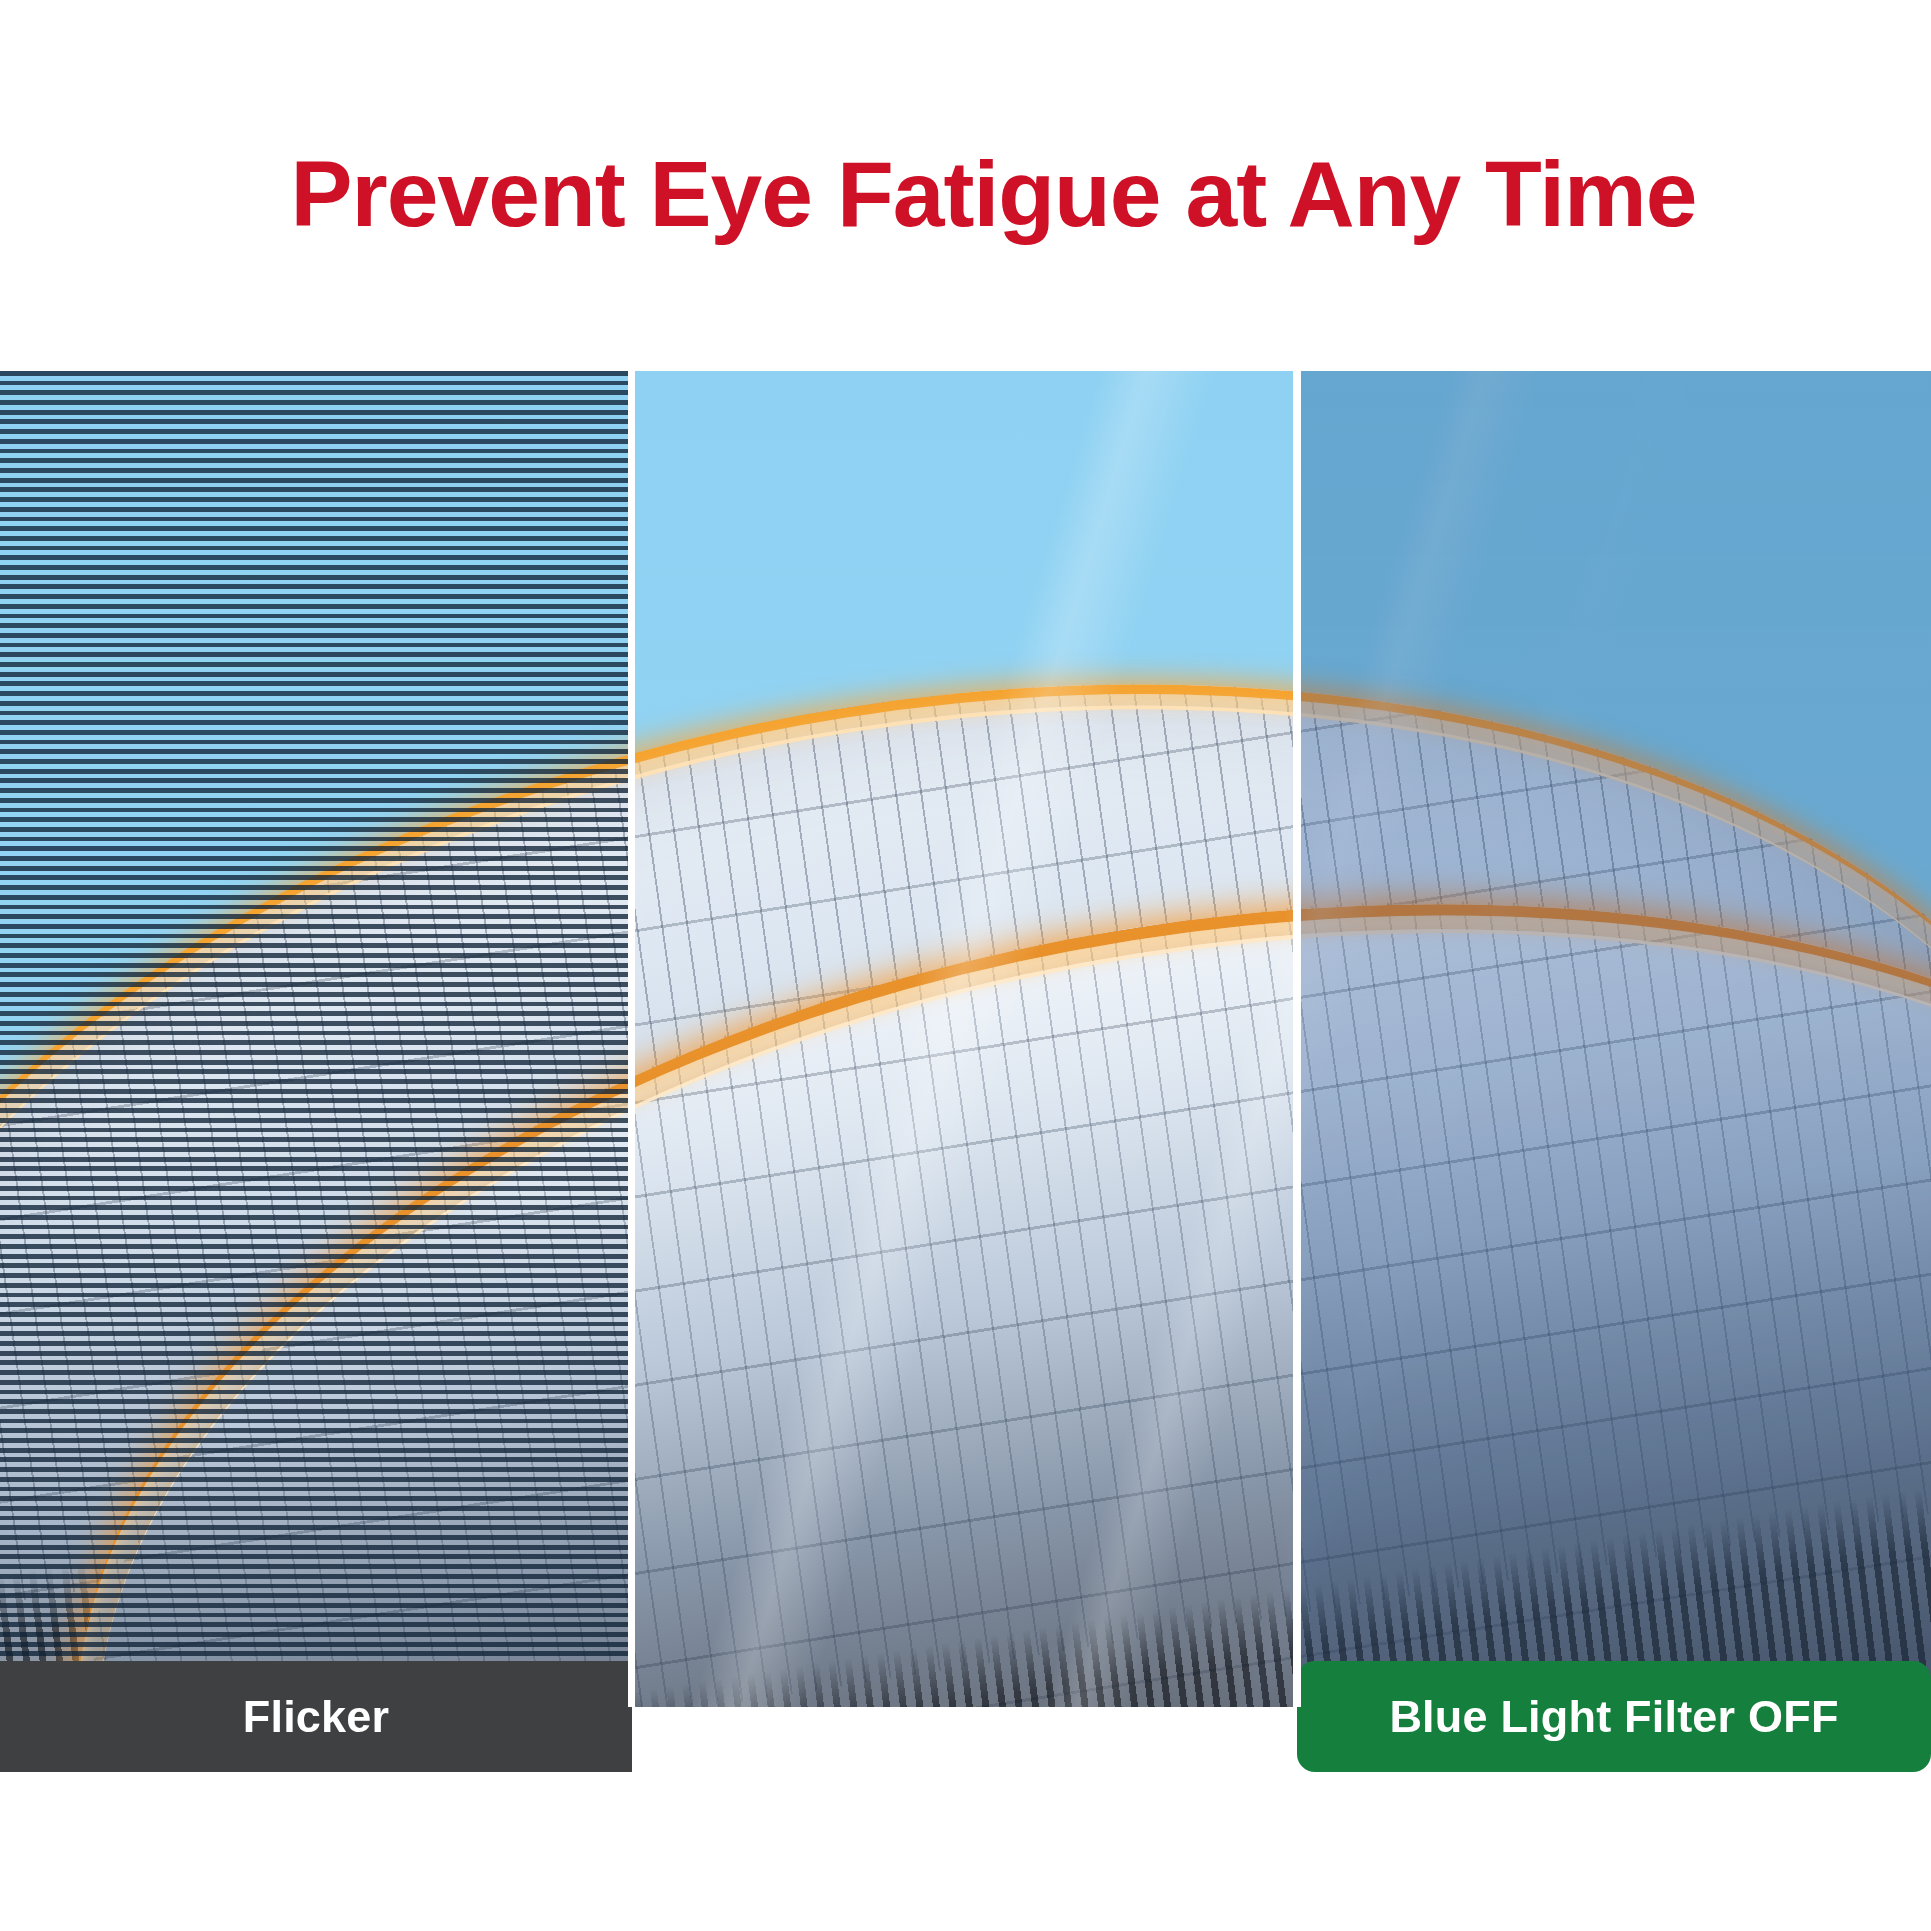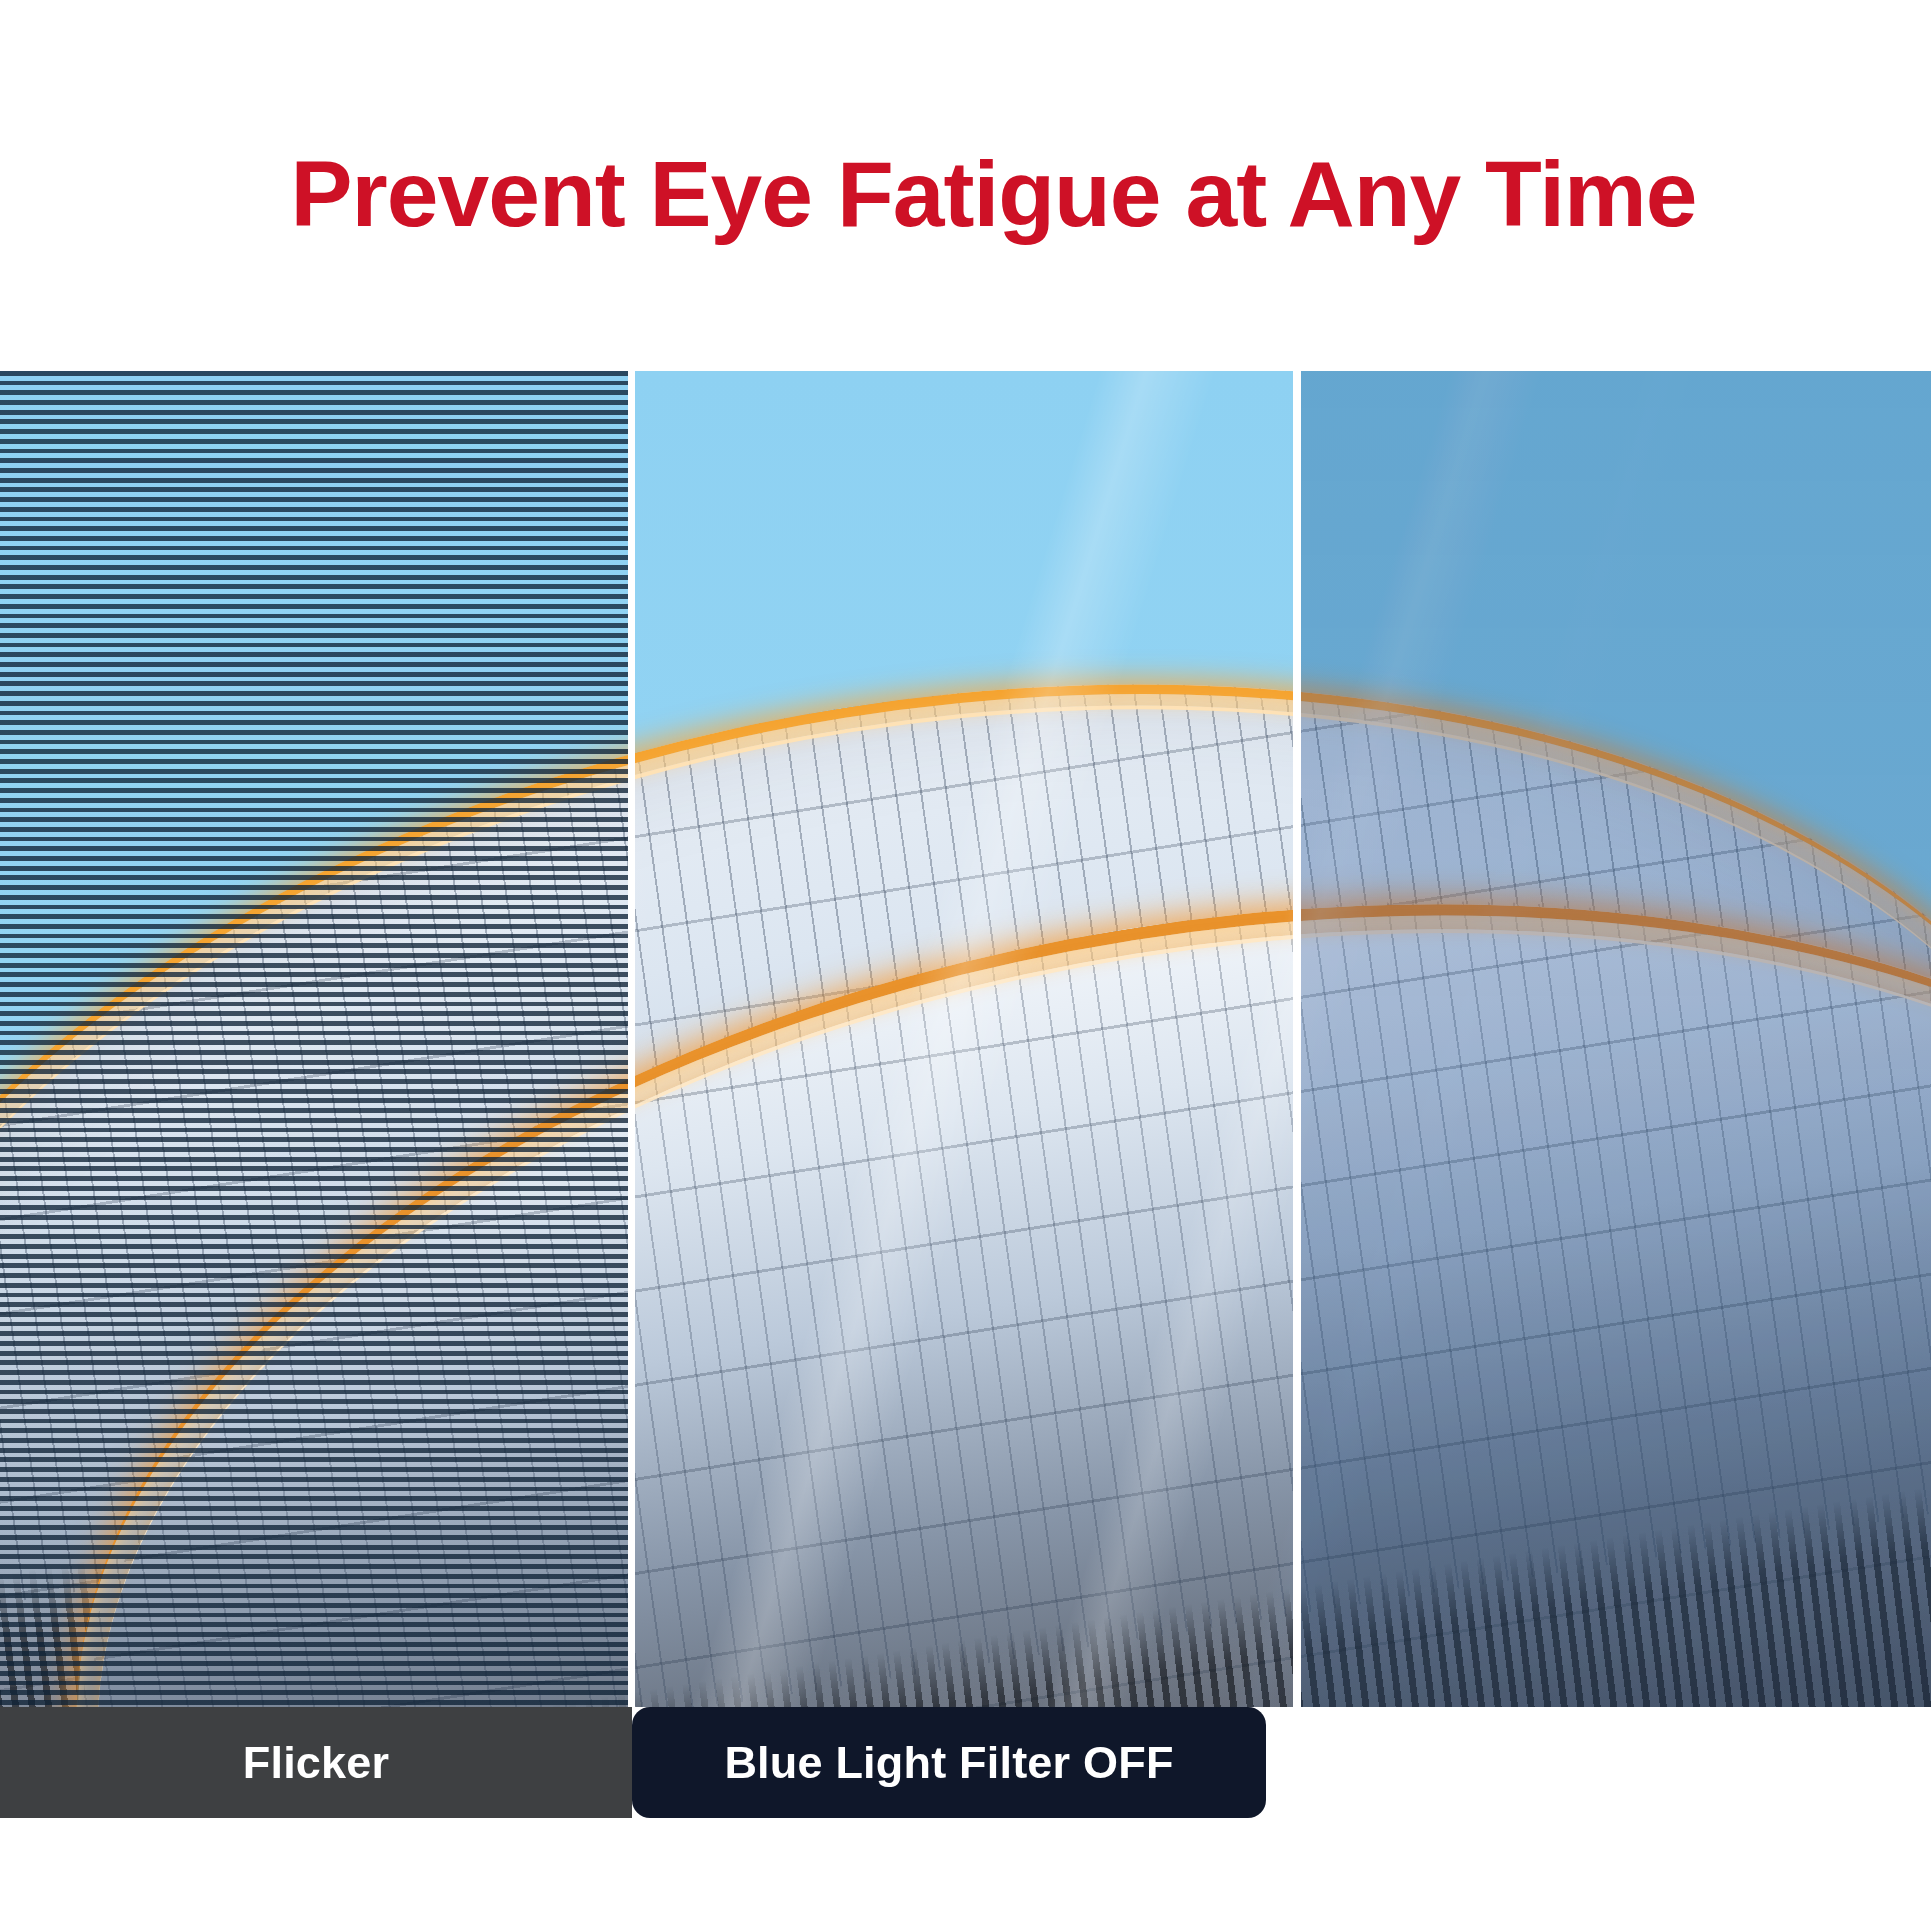--- a/index.html
+++ b/index.html
@@ -267,41 +267,42 @@
     width: 6.8px;
     background: #ffffff;
     z-index: 6;
   }
   .gap-1 { left: 628px; }
   .gap-2 { left: 1294px; }
 
   
   .label-bar {
     position: absolute;
-    top: 1707px;
+    top: 1661px;
     left: 0;
     width: 1931px;
     height: 90px;
     display: flex;
+    justify-content: space-between;
   }
   .label-cell {
     height: 111px;
     display: flex;
     align-items: center;
     justify-content: center;
     color: #ffffff;
     font-size: 45px;
     font-weight: bold;
     letter-spacing: 0.2px;
     white-space: nowrap;
     box-sizing: border-box;
   }
   .cell-flicker   { width: 632px;  background: #3E4042; justify-content: center; }
   .cell-eyecare   { width: 664px;  background: #CE1126; }
-  .cell-bluelight { width: 634px;  background: #0f172a; border-radius: 18px; }
+  .cell-bluelight { width: 634px;  background: #15803d; border-radius: 18px; }
 </style>
 </head>
 <body>
 
 <div class="page">
 
   <div class="headline">Prevent Eye Fatigue at Any Time</div>
 
   <div class="compare-strip">
 

